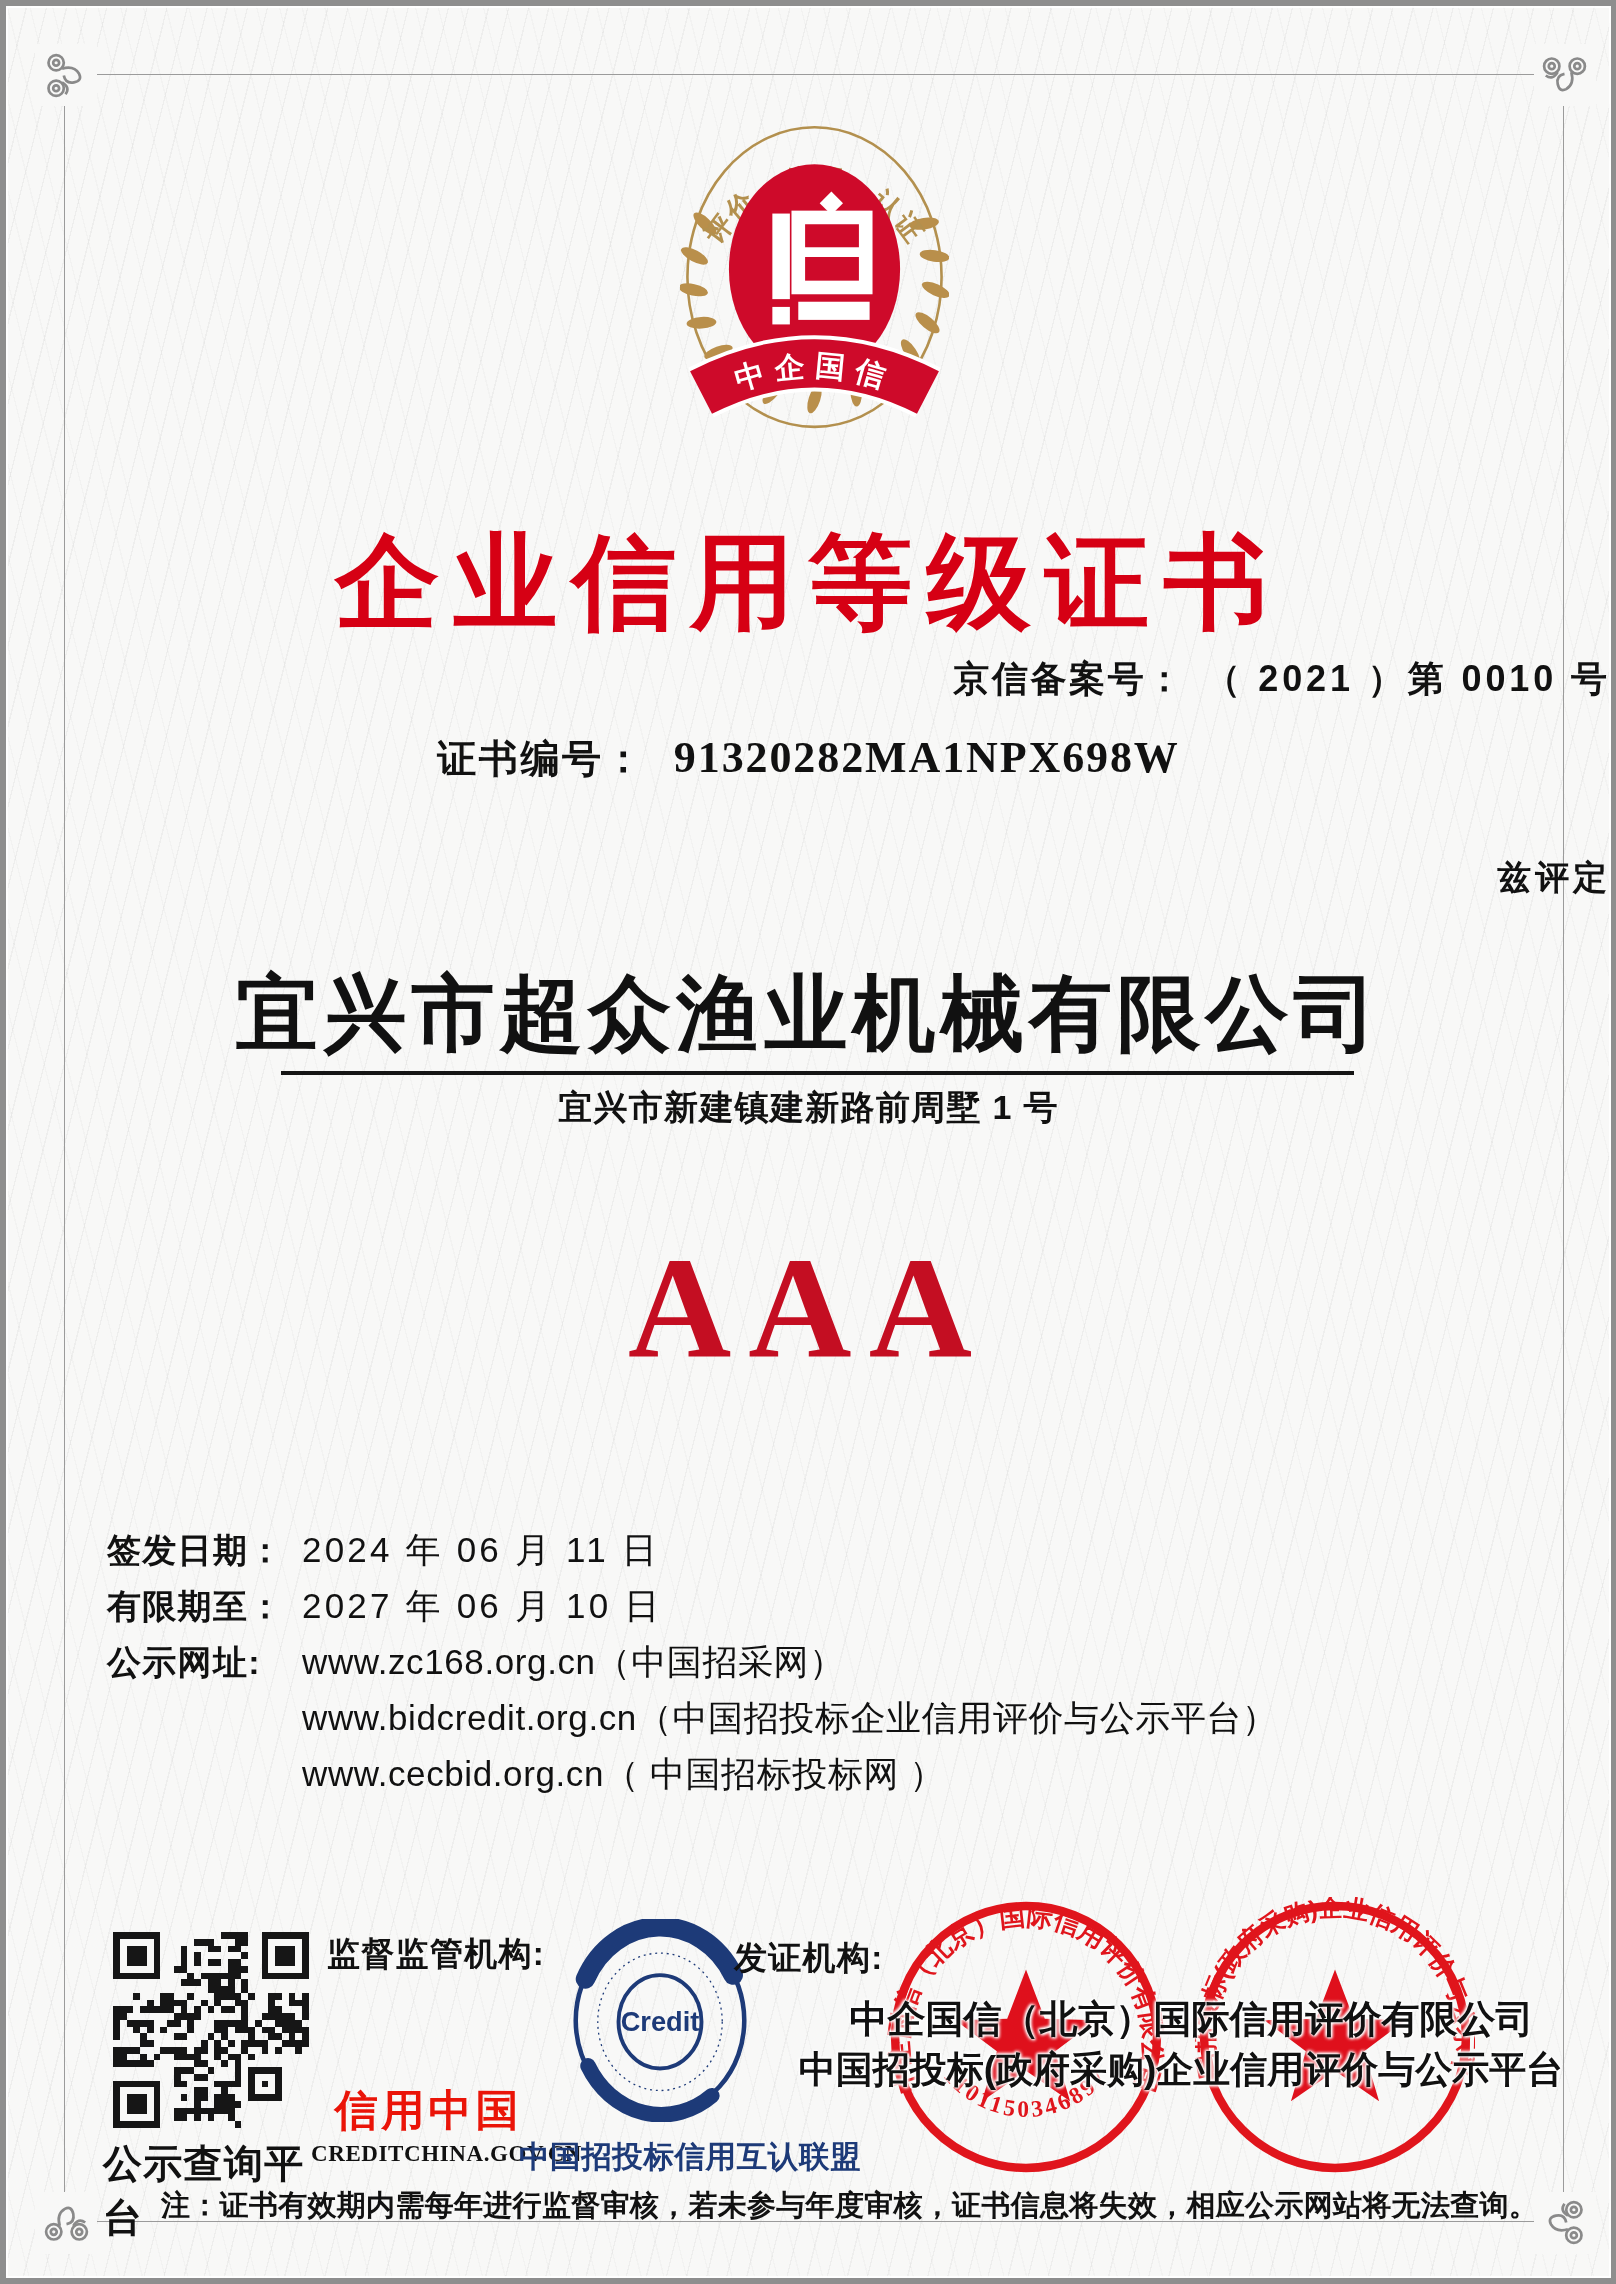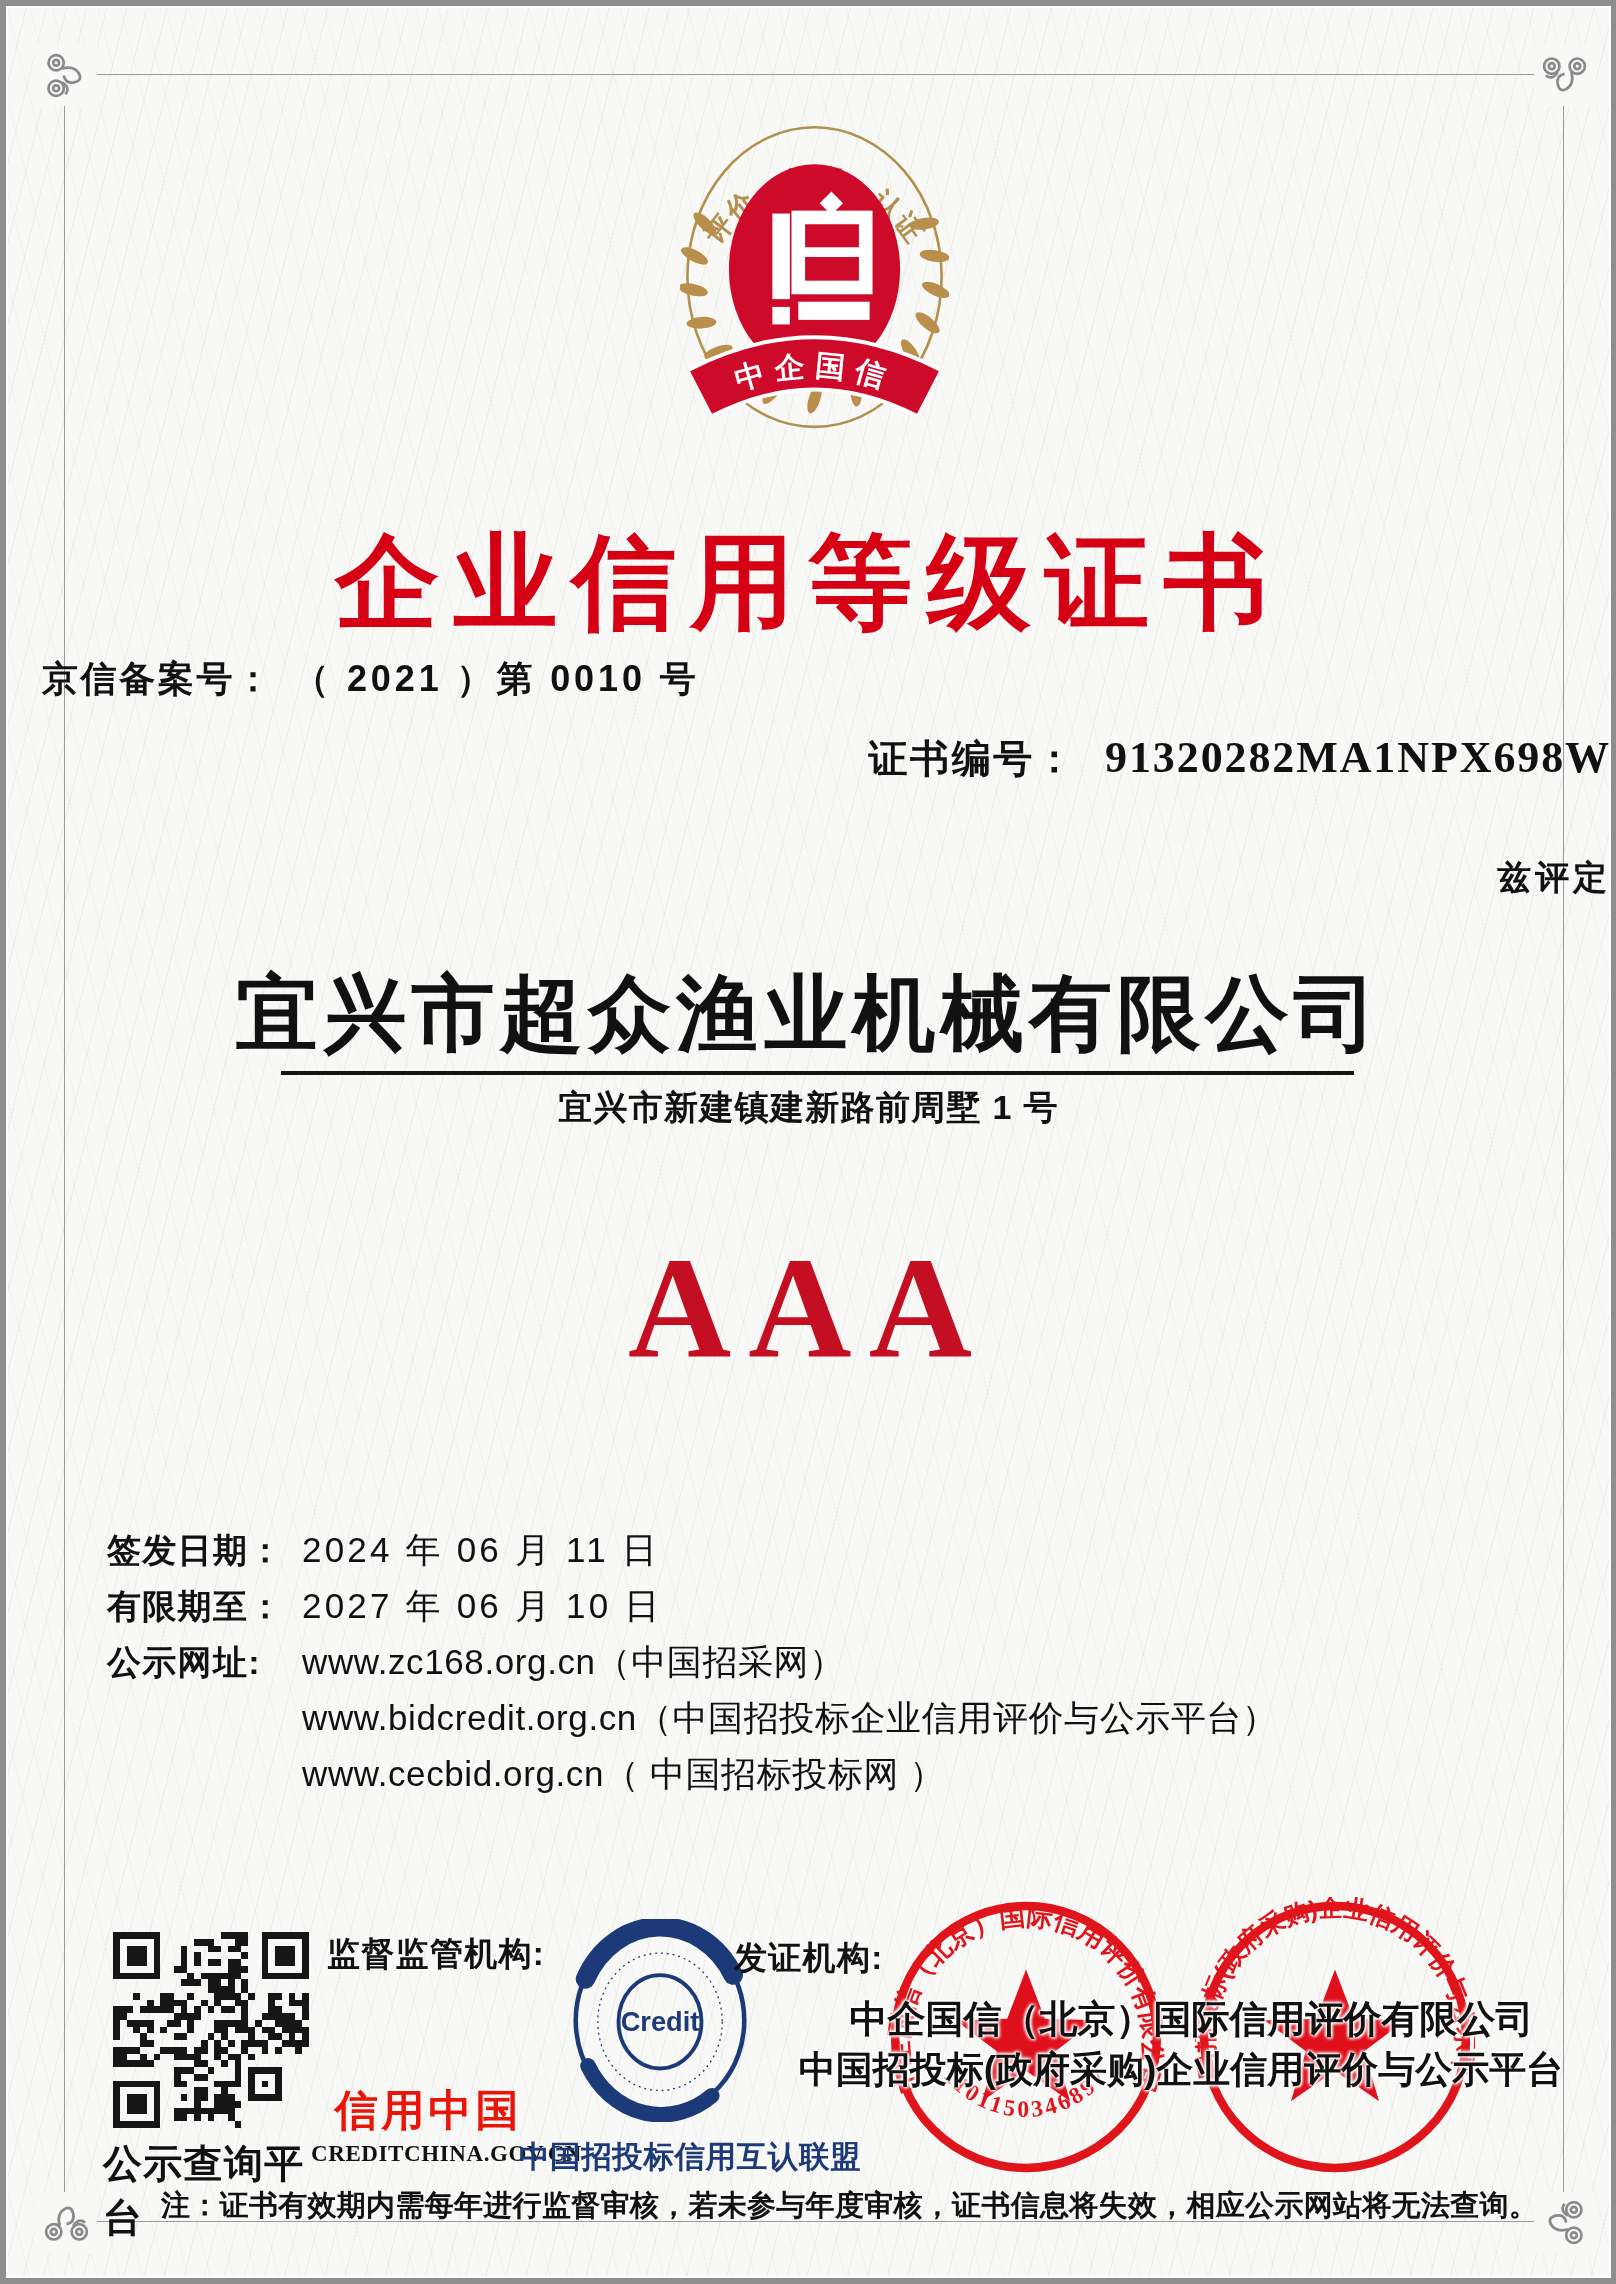--- a/index.html
+++ b/index.html
@@ -31,26 +31,26 @@
 
   .emblem { position:absolute; left:674px; top:109px; width:269px; height:319px; }
 
   .title {
     position:absolute; left:0; top:508px; width:100%;
     text-align:center; font-size:104px; font-weight:900;
     color:#d60014; letter-spacing:14.3px; white-space:nowrap;
   }
   .filing-line {
     position:absolute; left:0; top:649px; width:100%;
-    text-align:left; font-size:36px; font-weight:bold; letter-spacing:2.6px; white-space:nowrap;padding-left:36px;
+    text-align:right; font-size:36px; font-weight:bold; letter-spacing:2.6px; white-space:nowrap;padding-left:36px;
   }
   .filing-line .val { margin-left:19.5px; letter-spacing:3.9px; }
   .certno-line {
     position:absolute; left:0; top:726px; width:100%;
-    text-align:right; white-space:nowrap;
+    text-align:center; white-space:nowrap;
   }
   .certno-line .lbl { font-size:39px; font-weight:900; letter-spacing:2.6px; }
   .certno-line .val {
     margin-left:28.6px; font-family:"Liberation Serif", serif;
     font-size:44px; font-weight:bold; letter-spacing:1.9px;
   }
   .hereby {
     position:absolute; left:0; top:849px; width:100%;
     text-align:right; font-size:34px; font-weight:900; letter-spacing:3.9px;
   }

